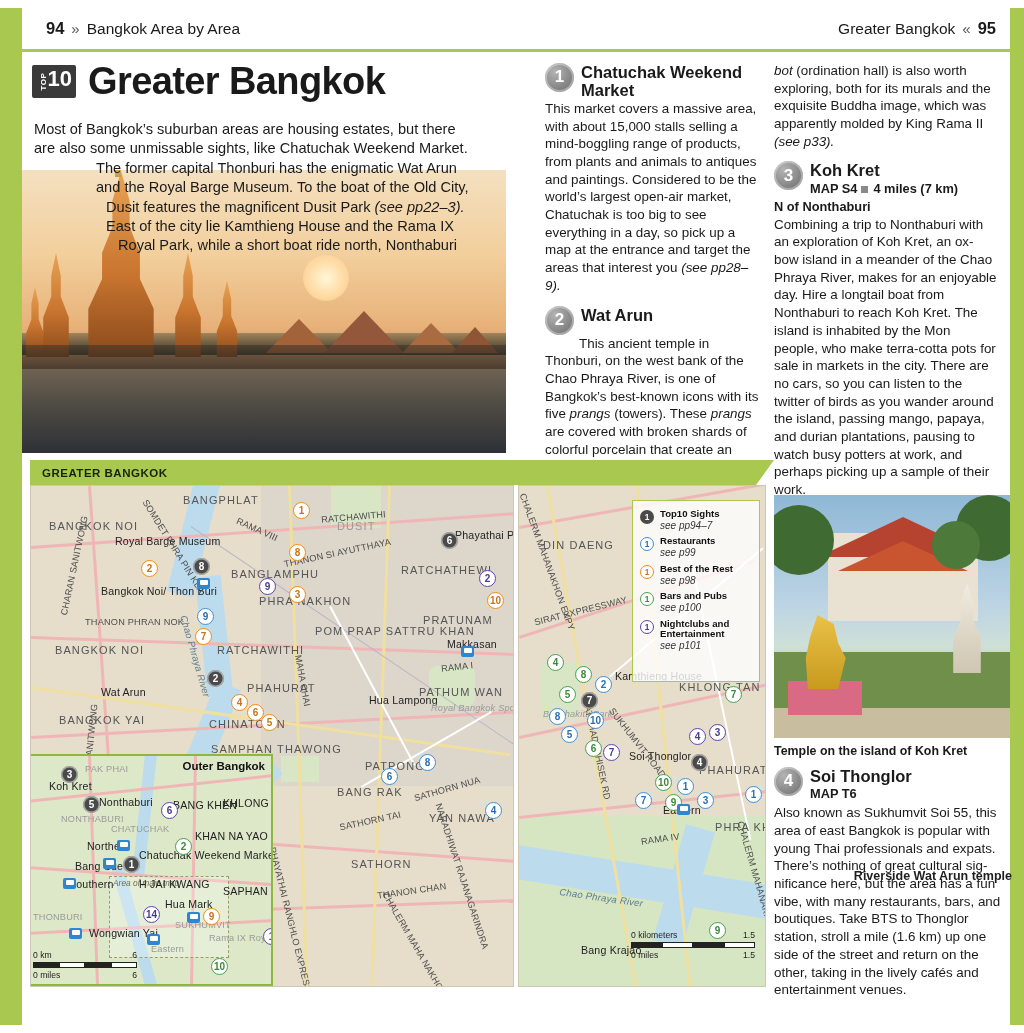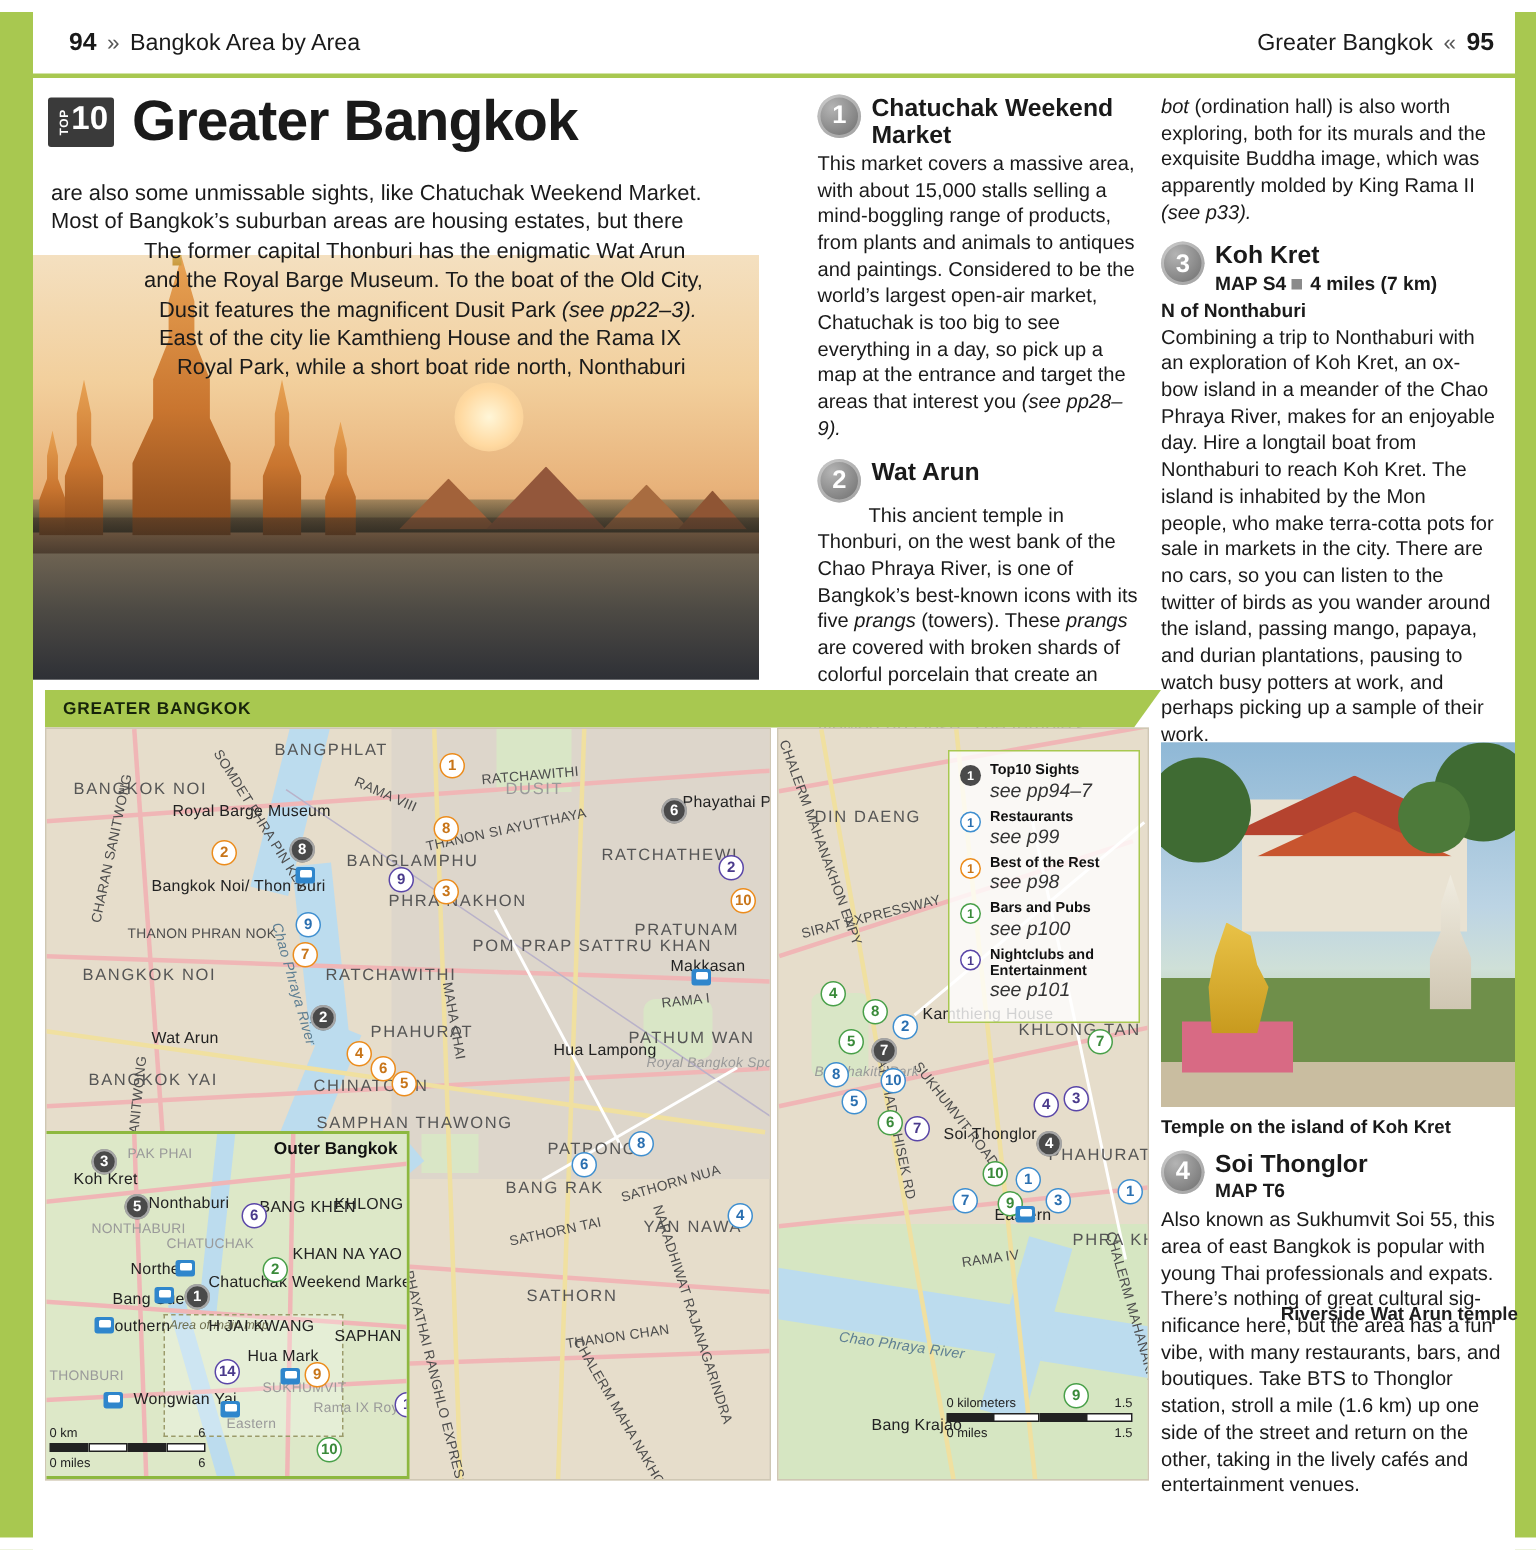--- a/index.html
+++ b/index.html
@@ -206,21 +206,21 @@
 
   
   #legend{
     position:absolute;left:113px;top:14px;width:128px;height:182px;
     background:rgba(255,255,255,.80);border:1.4px solid #a8c850;
     box-sizing:border-box;padding:8px 7px;
   }
   .leg-row{display:flex;align-items:flex-start;gap:6px;margin-bottom:5.5px;}
   .leg-txt{line-height:1.12;}
   .leg-t{font-size:9.6px;font-weight:bold;color:#111;}
-  .leg-s{font-size:13px;font-style:italic;color:#333;}
+  .leg-s{font-size:10px;font-style:italic;color:#333;}
   .leg-pin{
     width:14px;height:14px;border-radius:50%;flex:0 0 auto;
     font-size:8.4px;font-weight:bold;display:flex;align-items:center;justify-content:center;
     box-sizing:border-box;margin-top:1px;
   }
 
   
   #inset{
     position:absolute;left:-6px;top:268px;width:248px;height:232px;
     border:2px solid #8db83f;background:#dfe9cc;overflow:hidden;box-sizing:border-box;
@@ -317,22 +317,22 @@
       <div class="roof r2"></div>
       <div class="roof r3"></div>
       <div class="roof r4"></div>
     </div>
     <div class="shore"></div>
     <div class="water"></div>
   </div>
   <div id="hero-caption">Riverside Wat Arun temple</div>
 
   <div id="intro">
+    <p class="l1"><span>Most of Bangkok’s suburban areas are housing estates, but there</span></p>
     <p class="l1"><span>are also some unmissable sights, like Chatuchak Weekend Market.</span></p>
-    <p class="l1"><span>Most of Bangkok’s suburban areas are housing estates, but there</span></p>
     <p style="margin-left:62px"><span>The former capital Thonburi has the enigmatic Wat Arun</span></p>
     <p style="margin-left:62px"><span>and the Royal Barge Museum. To the boat of the Old City,</span></p>
     <p style="margin-left:72px"><span>Dusit features the magnificent Dusit Park </span><i>(see pp22–3).</i></p>
     <p style="margin-left:72px"><span>East of the city lie Kamthieng House and the Rama IX</span></p>
     <p style="margin-left:84px"><span>Royal Park, while a short boat ride north, Nonthaburi</span></p>
   </div>
 
   <div class="col" id="col2">
     <div class="entry">
       <div class="entry-head">

